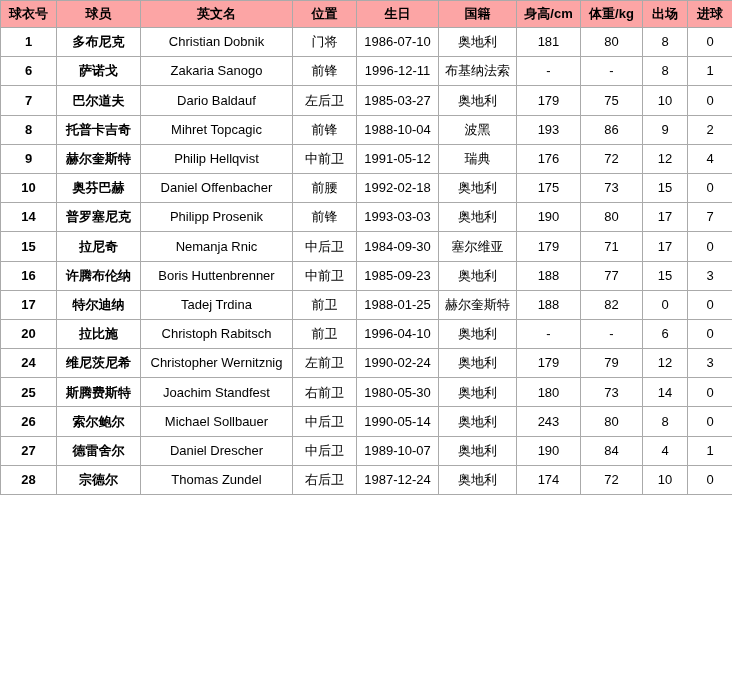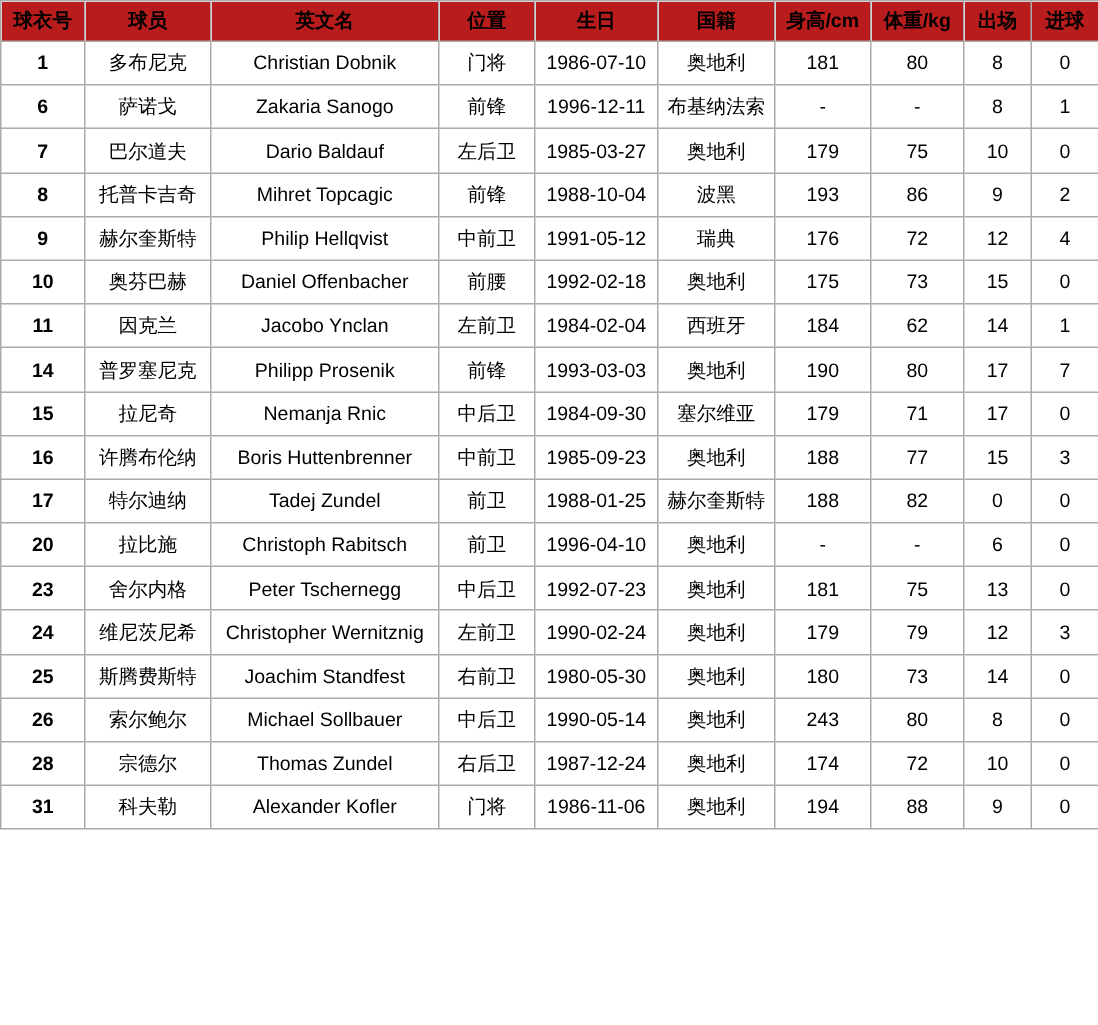--- a/index.html
+++ b/index.html
@@ -25,33 +25,34 @@
     text-align: center;
     vertical-align: middle;
     font-size: 13px;
     line-height: 1.2;
     padding: 0;
     height: 28.2px;
     overflow: hidden;
     white-space: nowrap;
   }
   table.roster thead th {
-    background: #b91c1c;
+    background: #fca5a5;
     font-weight: bold;
     font-size: 13px;
     height: 26px;
   }
   table.roster tbody td {
     background: #ffffff;
   }
   td.num {
     font-weight: bold;
   }
   td.name-cn {
     font-size: 13px;
+    font-weight: bold;
   }
   td.name-en {
     font-size: 13px;
   }
   
   col.c0 { width: 56px; }
   col.c1 { width: 84px; }
   col.c2 { width: 152px; }
   col.c3 { width: 64px; }
   col.c4 { width: 82px; }
@@ -158,32 +159,20 @@
       <td class="name-en">Daniel Offenbacher</td>
       <td>前腰</td>
       <td>1992-02-18</td>
       <td>奥地利</td>
       <td>175</td>
       <td>73</td>
       <td>15</td>
       <td>0</td>
     </tr>
     <tr>
-      <td class="num">11</td>
-      <td class="name-cn">因克兰</td>
-      <td class="name-en">Jacobo Ynclan</td>
-      <td>左前卫</td>
-      <td>1984-02-04</td>
-      <td>西班牙</td>
-      <td>184</td>
-      <td>62</td>
-      <td>14</td>
-      <td>1</td>
-    </tr>
-    <tr>
       <td class="num">14</td>
       <td class="name-cn">普罗塞尼克</td>
       <td class="name-en">Philipp Prosenik</td>
       <td>前锋</td>
       <td>1993-03-03</td>
       <td>奥地利</td>
       <td>190</td>
       <td>80</td>
       <td>17</td>
       <td>7</td>
@@ -208,21 +197,21 @@
       <td>1985-09-23</td>
       <td>奥地利</td>
       <td>188</td>
       <td>77</td>
       <td>15</td>
       <td>3</td>
     </tr>
     <tr>
       <td class="num">17</td>
       <td class="name-cn">特尔迪纳</td>
-      <td class="name-en">Tadej Zundel</td>
+      <td class="name-en">Tadej Trdina</td>
       <td>前卫</td>
       <td>1988-01-25</td>
       <td>赫尔奎斯特</td>
       <td>188</td>
       <td>82</td>
       <td>0</td>
       <td>0</td>
     </tr>
     <tr>
       <td class="num">20</td>
@@ -230,32 +219,20 @@
       <td class="name-en">Christoph Rabitsch</td>
       <td>前卫</td>
       <td>1996-04-10</td>
       <td>奥地利</td>
       <td>-</td>
       <td>-</td>
       <td>6</td>
       <td>0</td>
     </tr>
     <tr>
-      <td class="num">23</td>
-      <td class="name-cn">舍尔内格</td>
-      <td class="name-en">Peter Tschernegg</td>
-      <td>中后卫</td>
-      <td>1992-07-23</td>
-      <td>奥地利</td>
-      <td>181</td>
-      <td>75</td>
-      <td>13</td>
-      <td>0</td>
-    </tr>
-    <tr>
       <td class="num">24</td>
       <td class="name-cn">维尼茨尼希</td>
       <td class="name-en">Christopher Wernitznig</td>
       <td>左前卫</td>
       <td>1990-02-24</td>
       <td>奥地利</td>
       <td>179</td>
       <td>79</td>
       <td>12</td>
       <td>3</td>
@@ -278,37 +255,37 @@
       <td class="name-en">Michael Sollbauer</td>
       <td>中后卫</td>
       <td>1990-05-14</td>
       <td>奥地利</td>
       <td>243</td>
       <td>80</td>
       <td>8</td>
       <td>0</td>
     </tr>
     <tr>
+      <td class="num">27</td>
+      <td class="name-cn">德雷舍尔</td>
+      <td class="name-en">Daniel Drescher</td>
+      <td>中后卫</td>
+      <td>1989-10-07</td>
+      <td>奥地利</td>
+      <td>190</td>
+      <td>84</td>
+      <td>4</td>
+      <td>1</td>
+    </tr>
+    <tr>
       <td class="num">28</td>
       <td class="name-cn">宗德尔</td>
       <td class="name-en">Thomas Zundel</td>
       <td>右后卫</td>
       <td>1987-12-24</td>
       <td>奥地利</td>
       <td>174</td>
       <td>72</td>
       <td>10</td>
       <td>0</td>
     </tr>
-    <tr>
-      <td class="num">31</td>
-      <td class="name-cn">科夫勒</td>
-      <td class="name-en">Alexander Kofler</td>
-      <td>门将</td>
-      <td>1986-11-06</td>
-      <td>奥地利</td>
-      <td>194</td>
-      <td>88</td>
-      <td>9</td>
-      <td>0</td>
-    </tr>
   </tbody>
 </table>
 
 </body></html>

